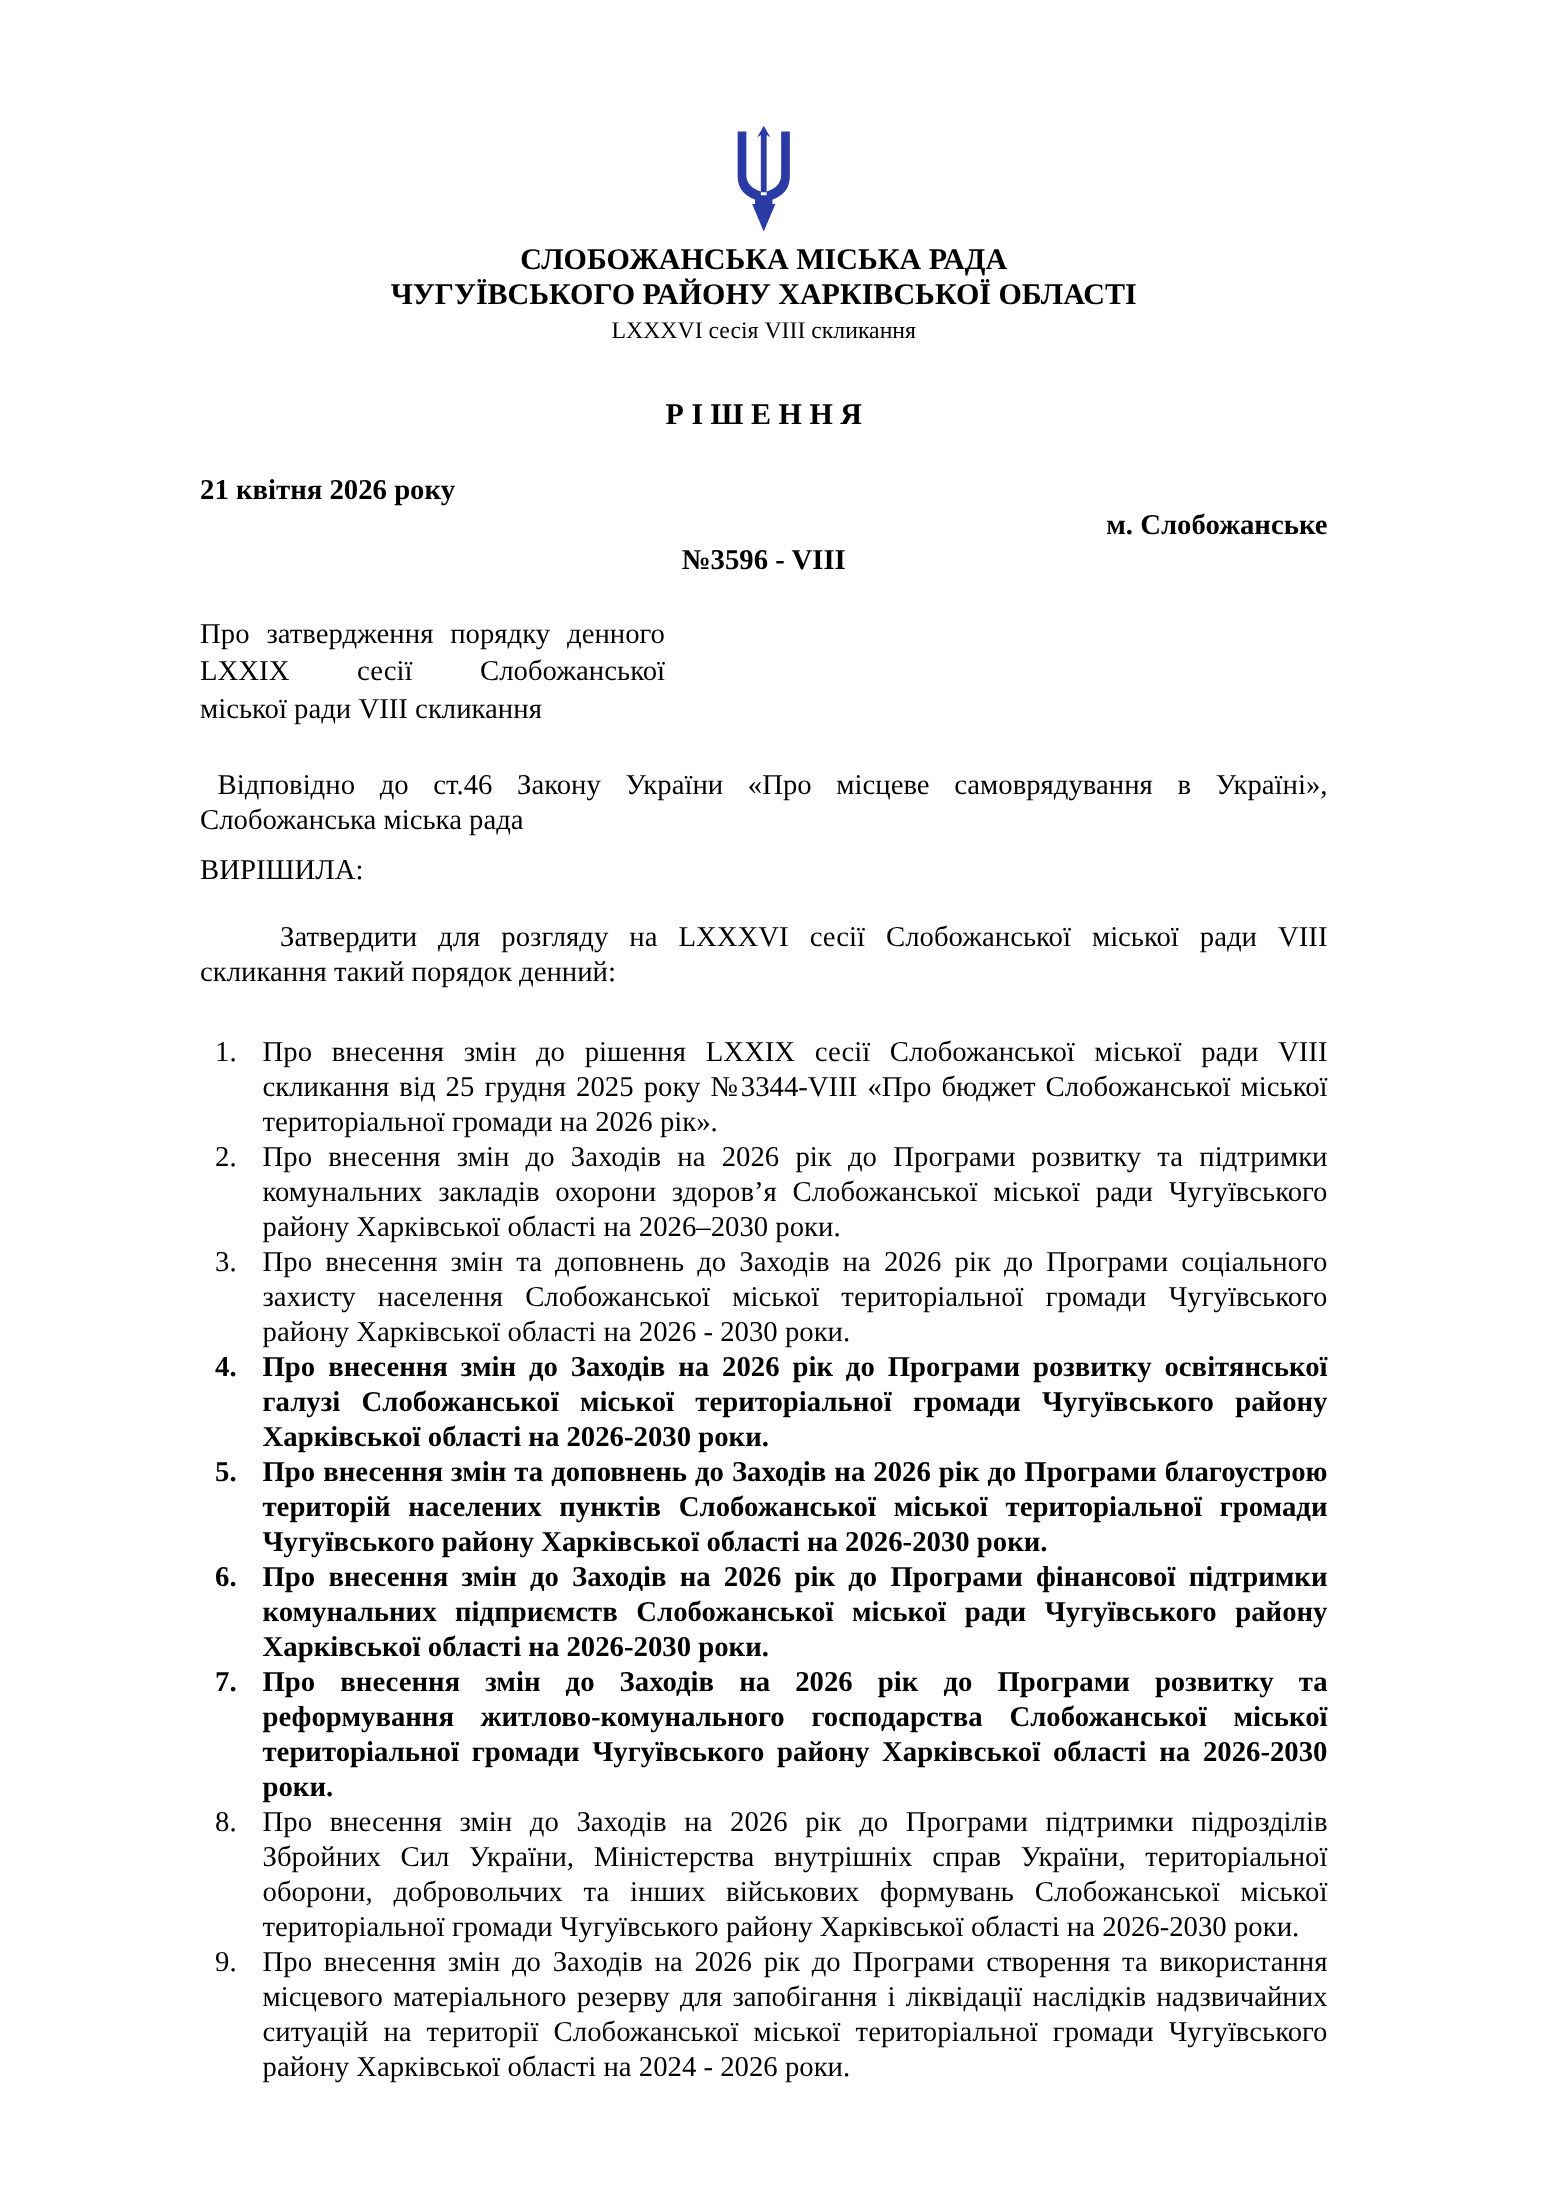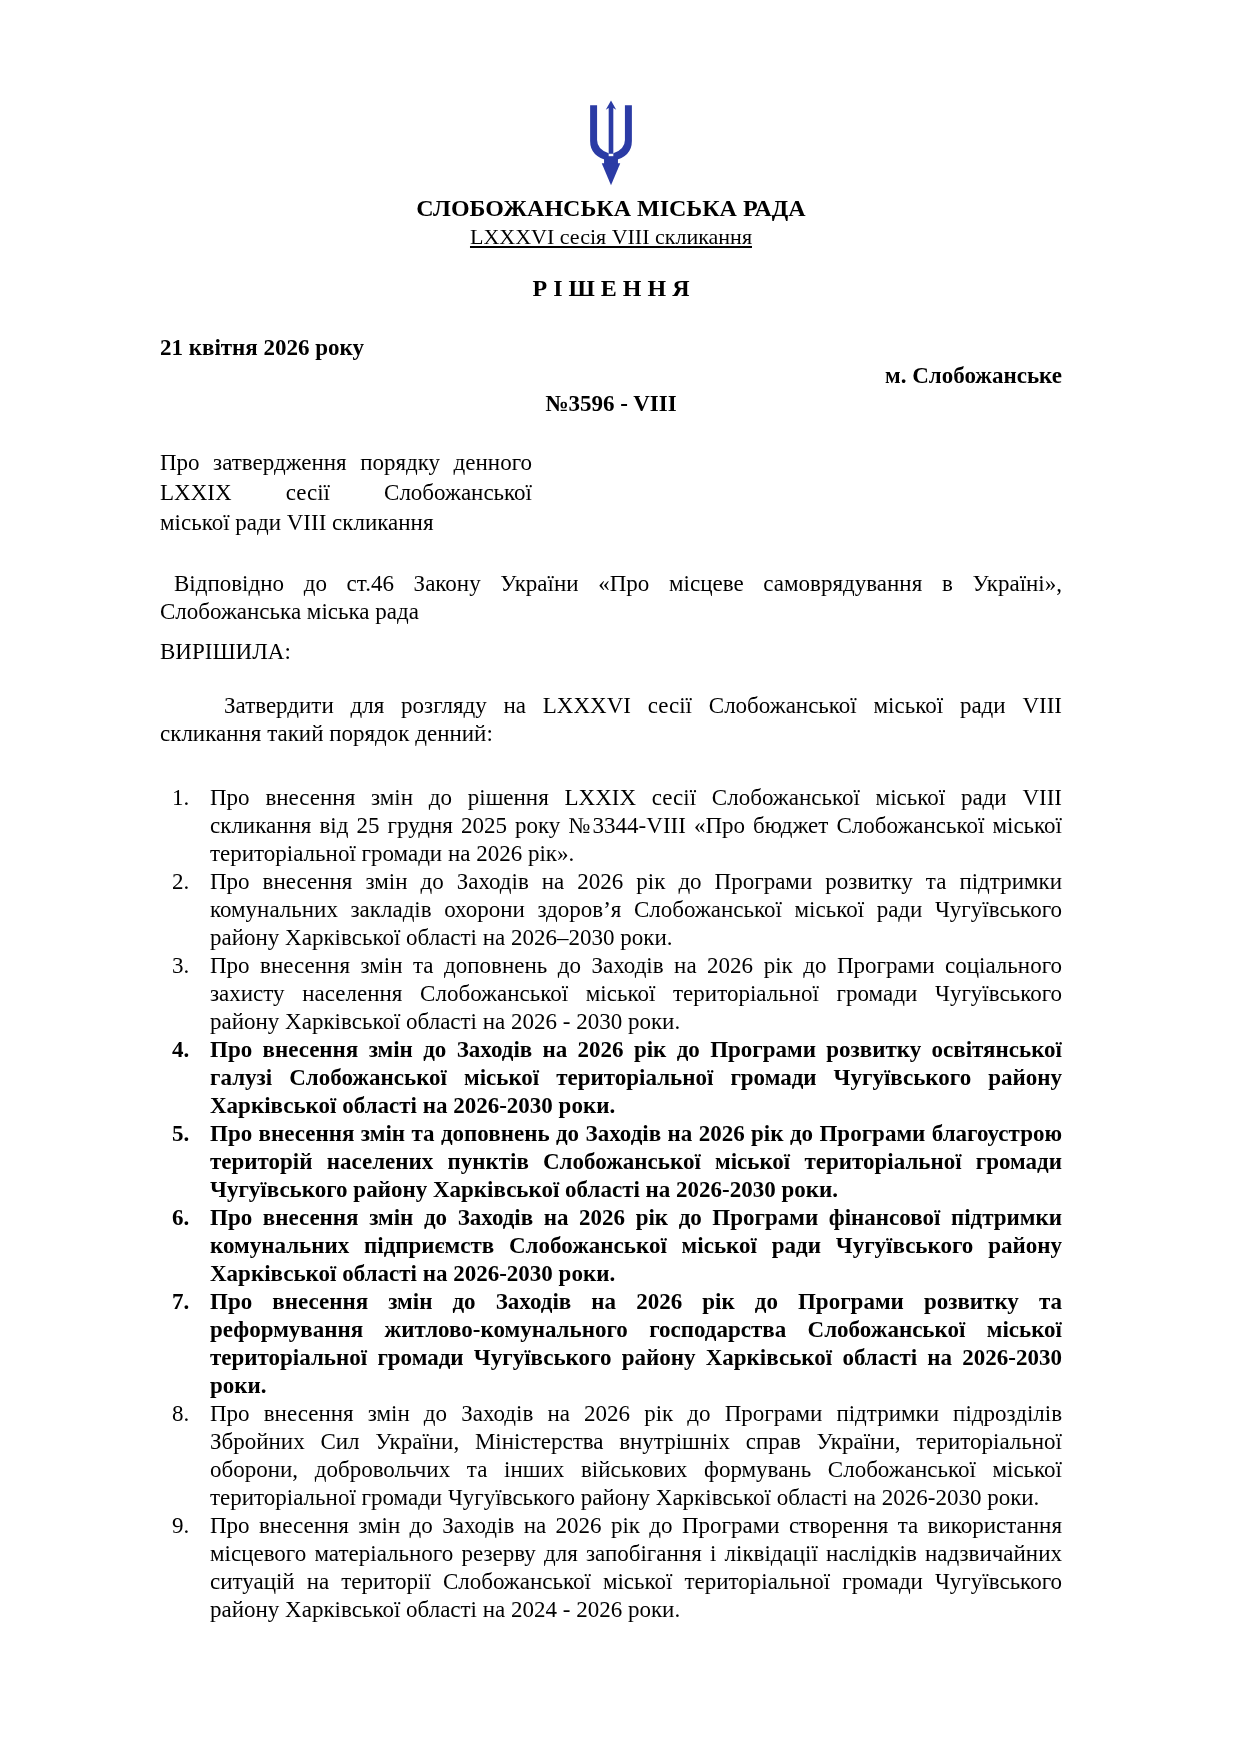--- a/index.html
+++ b/index.html
@@ -31,30 +31,29 @@
   .emblem-wrap svg {
     width: 58px;
     height: 88px;
   }
   .org-line1, .org-line2 {
     font-weight: bold;
     font-size: 24px;
     line-height: 28px;
   }
   .session-line {
-    font-size: 22px;
+    font-size: 19px;
     line-height: 26px;
     margin-top: 2px;
-    text-decoration: underline;
   }
   .doc-title {
     text-align: center;
     font-weight: bold;
     font-size: 24px;
-    margin-top: 24px;
+    margin-top: 40px;
   }
   .meta-row {
     display: grid;
     grid-template-columns: 1fr;
     margin-top: 32px;
     font-weight: bold;
   }
   .meta-date   { text-align: left; }
   .meta-place  { text-align: right; }
   .meta-number { text-align: center; }
@@ -109,20 +108,21 @@
         <g fill="#2b3ba5">
           <path d="M50 0 L59 16 L54 13 L54 92 L46 92 L46 13 L41 16 Z"></path>
           <path d="M14 8 L26 8 L26 68 Q26 84 46 91 L46 104 Q14 97 14 70 Z"></path>
           <path d="M86 8 L74 8 L74 68 Q74 84 54 91 L54 104 Q86 97 86 70 Z"></path>
           <path d="M38 96 L62 96 L62 110 L38 110 Z"></path>
           <path d="M34 108 L66 108 L50 146 Z"></path>
         </g>
       </svg>
     </div>
     <div class="org-line1">СЛОБОЖАНСЬКА МІСЬКА РАДА</div>
+    <div class="org-line2">ЧУГУЇВСЬКОГО РАЙОНУ ХАРКІВСЬКОЇ ОБЛАСТІ</div>
     <div class="session-line">LXXXVI сесія VIII скликання</div>
   </div>
 
   <div class="doc-title">Р І Ш Е Н Н Я</div>
 
   <div class="meta-row">
     <span class="meta-date">21 квітня  2026 року</span>
     <span class="meta-place">м. Слобожанське</span>
     <span class="meta-number">№3596  - VIII</span>
   </div>

